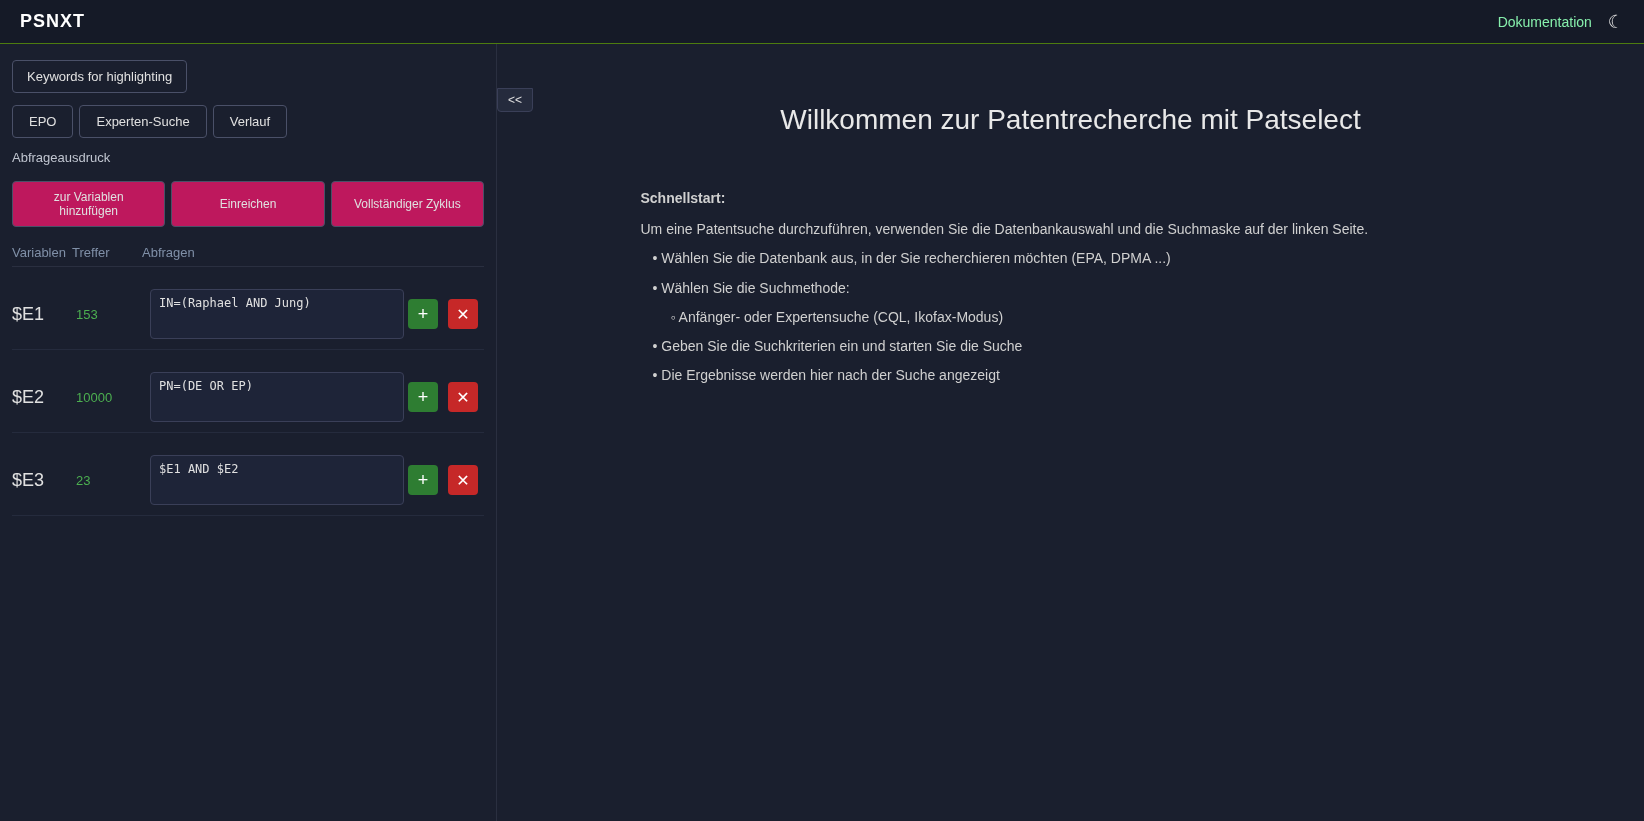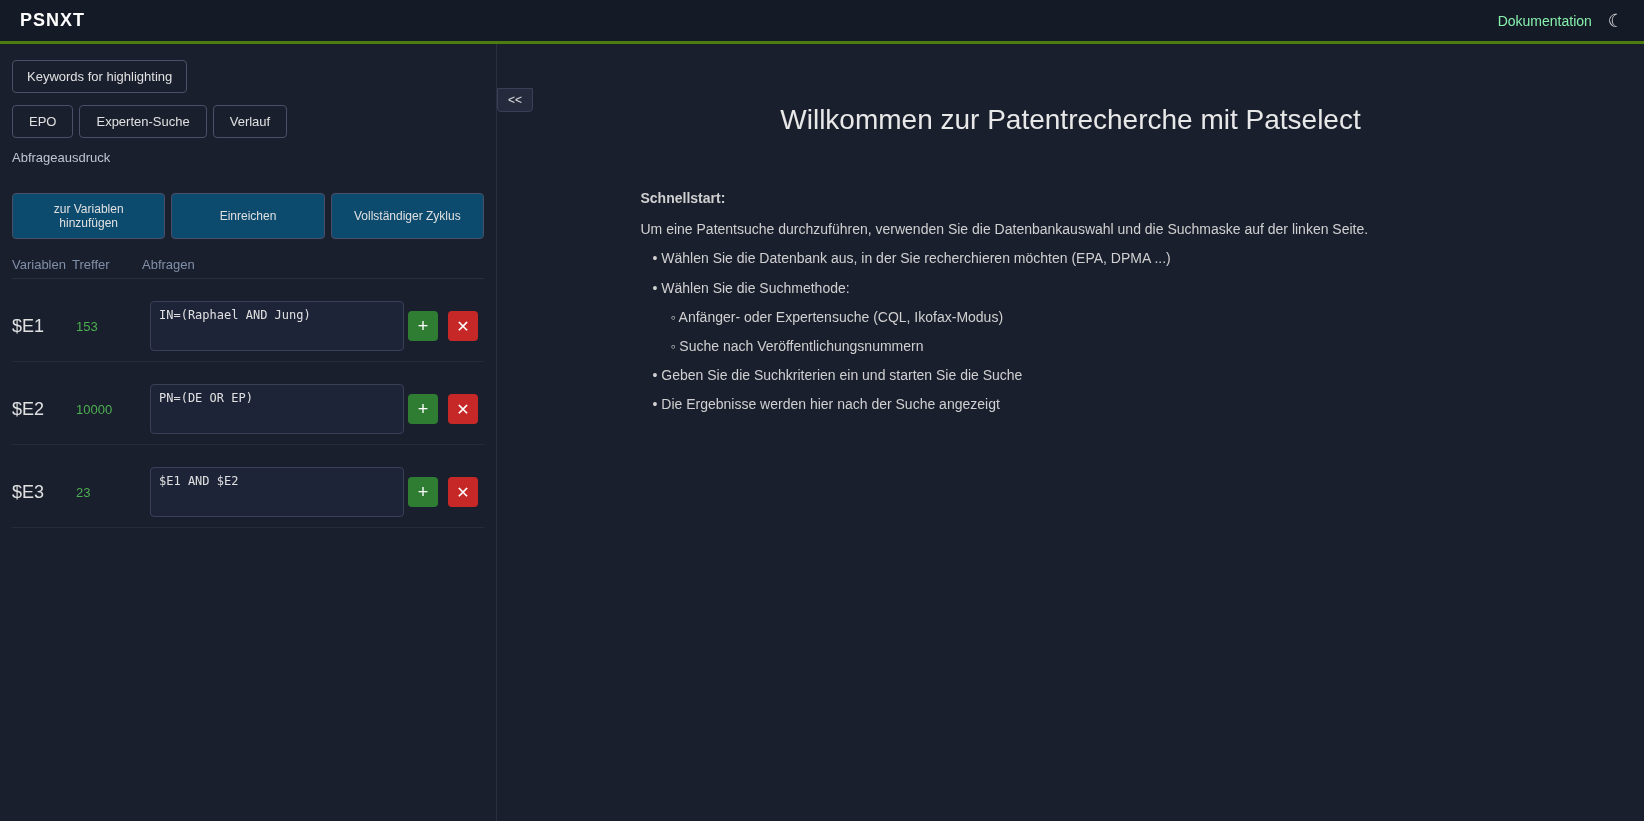--- a/index.html
+++ b/index.html
@@ -17,21 +17,21 @@
 
     
     .header {
       background-color: #151a27;
       height: 44px;
       display: flex;
       align-items: center;
       justify-content: space-between;
       padding: 8px 20px;
       flex-shrink: 0;
-      border-bottom: 3px solid #4d7c0f;
+      border-bottom: 1px solid #4d7c0f;
     }
     .header-logo {
       font-weight: bold;
       font-size: 18px;
       color: #ffffff;
       letter-spacing: 1px;
     }
     .header-right {
       display: flex;
       align-items: center;
@@ -90,21 +90,21 @@
       color: #e0e0e0;
       padding: 8px 16px;
       font-size: 13px;
       cursor: pointer;
       border-radius: 4px;
     }
 
     .section-label {
       font-size: 13px;
       color: #c0c5d0;
-      margin-bottom: 16px;
+      margin-bottom: 4px;
     }
 
     .query-textarea {
       width: 100%;
       height: 110px;
       background-color: #1e2438;
       border: 1px solid #3a3f58;
       color: #a0a8b8;
       padding: 10px;
       font-size: 13px;
@@ -115,21 +115,21 @@
     .query-textarea::placeholder {
       color: #5a6080;
     }
 
     .action-buttons {
       display: flex;
       gap: 6px;
       flex-wrap: wrap;
     }
     .action-btn {
-      background-color: #0c4a6e;
+      background-color: #be185d;
       border: 1px solid #4a5068;
       color: #e0e0e0;
       padding: 8px 14px;
       font-size: 12px;
       cursor: pointer;
       border-radius: 4px;
       flex: 1;
     }
 
     
@@ -338,21 +338,20 @@
 
     <div class="right-panel">
       <div class="welcome-content">
         <h1 class="welcome-title">Willkommen zur Patentrecherche mit Patselect</h1>
         <div class="welcome-body">
           <p class="section-title">Schnellstart:</p>
           <p>Um eine Patentsuche durchzuführen, verwenden Sie die Datenbankauswahl und die Suchmaske auf der linken Seite.</p>
           <p class="bullet">• Wählen Sie die Datenbank aus, in der Sie recherchieren möchten (EPA, DPMA ...)</p>
           <p class="bullet">• Wählen Sie die Suchmethode:</p>
           <p class="sub-bullet">◦ Anfänger- oder Expertensuche (CQL, Ikofax-Modus)</p>
-          <p class="sub-bullet">◦ Suche nach Veröffentlichungsnummern</p>
           <p class="bullet">• Geben Sie die Suchkriterien ein und starten Sie die Suche</p>
           <p class="bullet">• Die Ergebnisse werden hier nach der Suche angezeigt</p>
         </div>
       </div>
     </div>
 
   </div>
 </div>
 
 </body></html>

